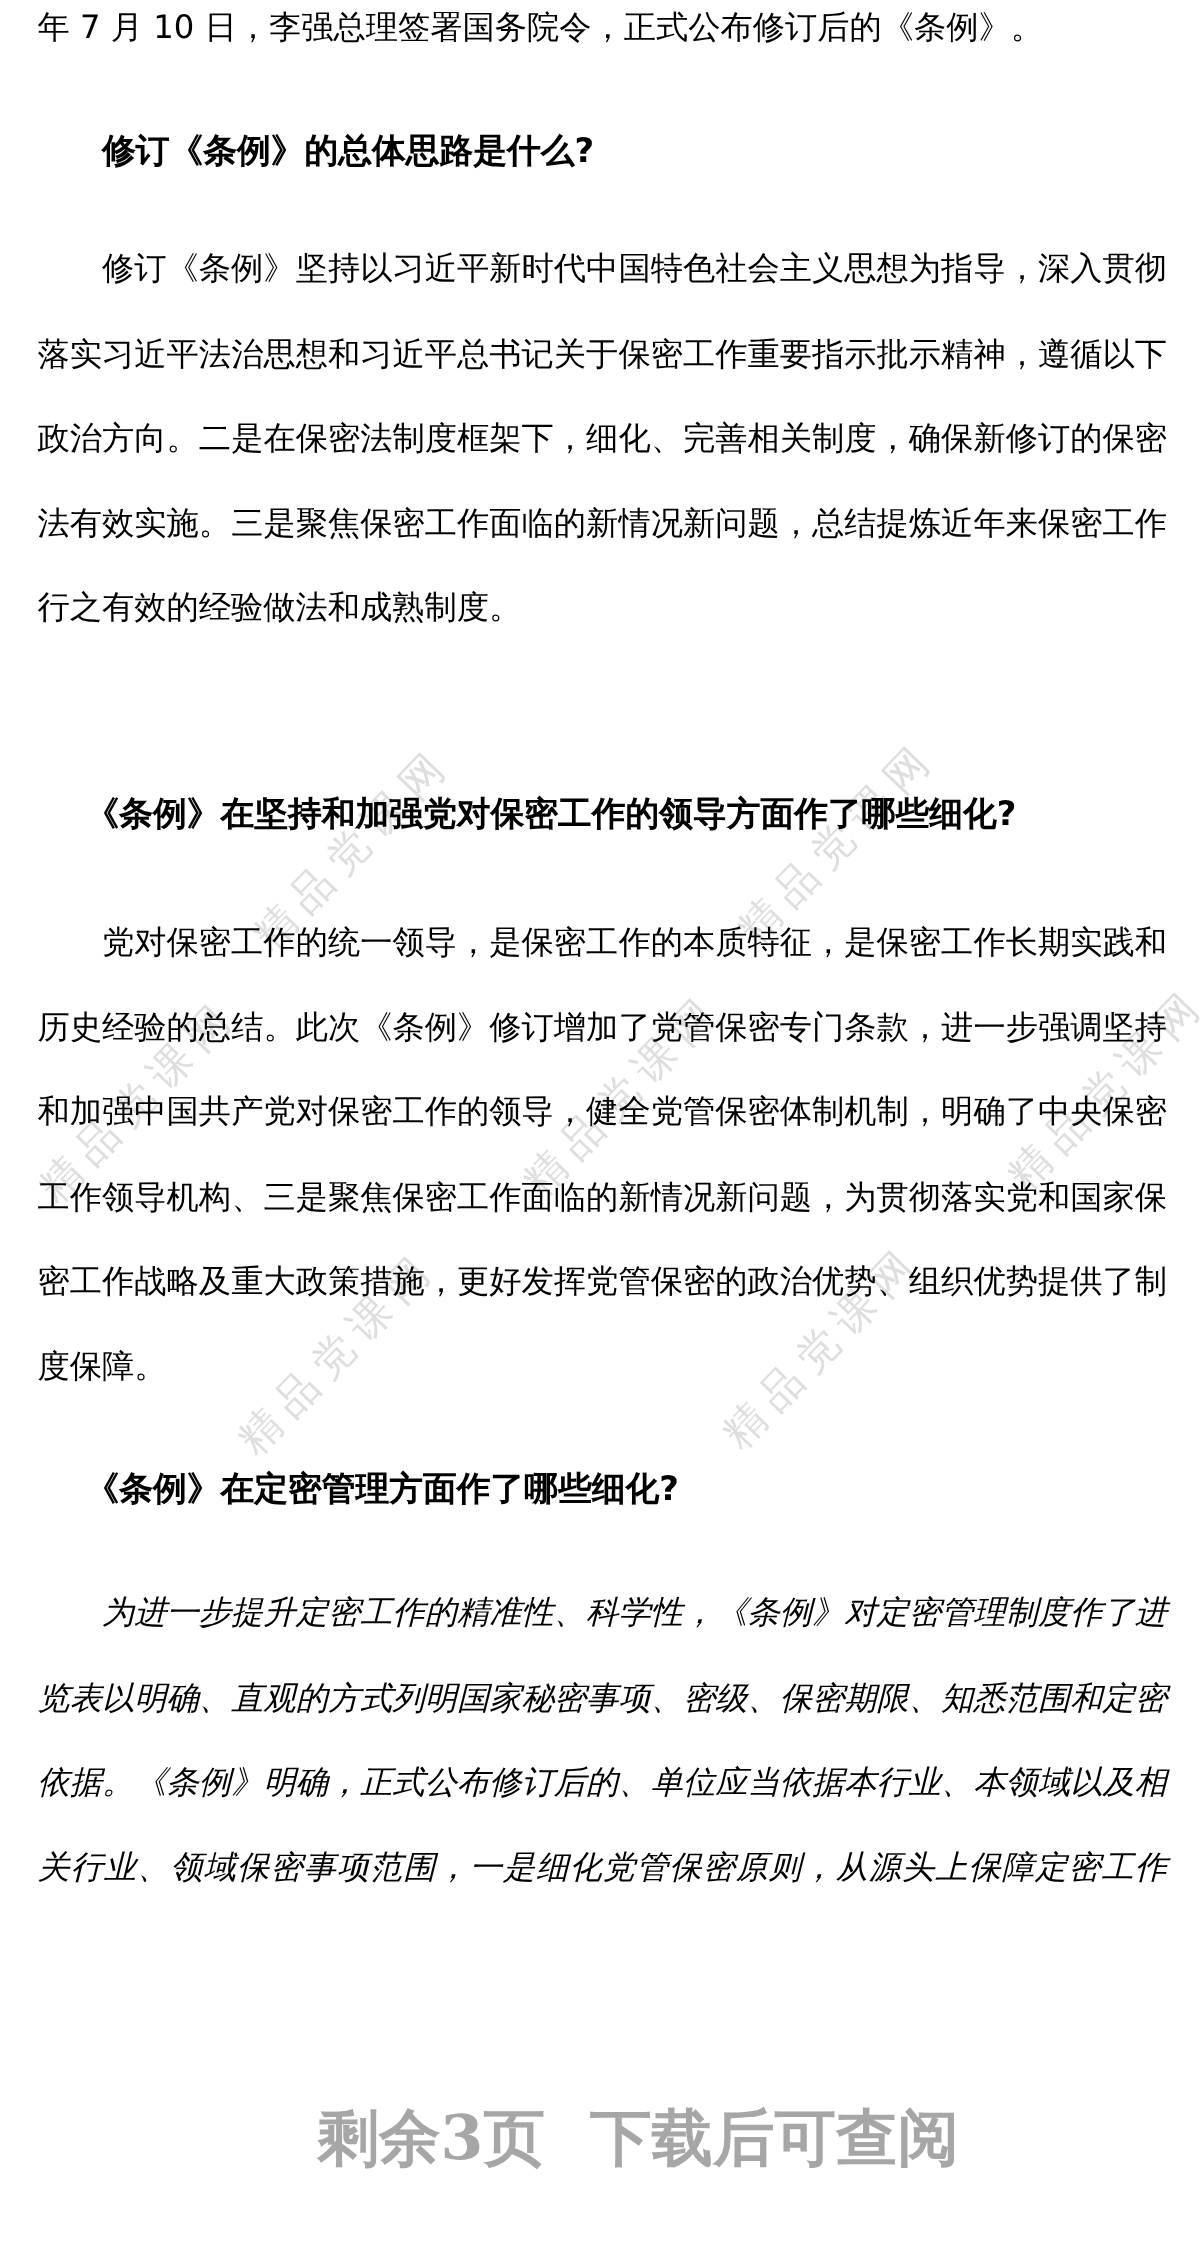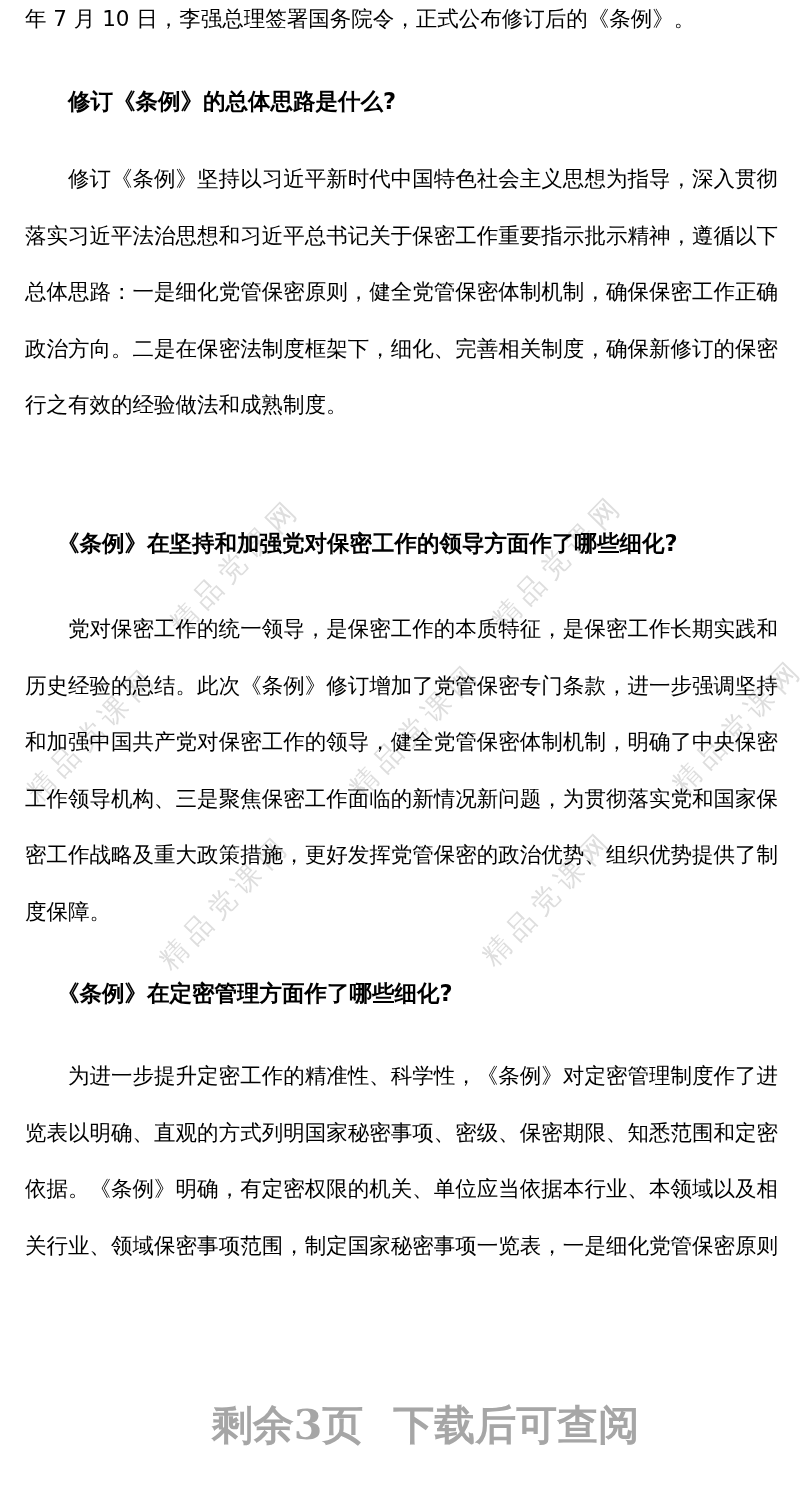--- a/index.html
+++ b/index.html
@@ -49,21 +49,21 @@
   }
   .para .line.first{text-indent:43px;}
   .para .line.endleft{text-align-last:left;}
   
   .b-intro{top:-9px;}
   .b-h1{top:73px;}
   .b-p1{top:151px;font-family:Liberation Serif, serif;}
   .b-h2{top:515px;}
   .b-p2{top:601px;}
   .b-h3{top:965px;}
-  .b-p3{top:1048px;}
+  .b-p3{top:1048px;font-style:italic;}
   
   .footer{
     position:absolute;left:25px;width:753px;top:1399px;z-index:1;
     display:flex;justify-content:center;gap:58px;
     padding-left:48px;box-sizing:border-box;
     font-family:"DejaVu Serif", serif;
     font-weight:bold;
     font-size:41px;
     line-height:1.3;
     white-space:nowrap;
@@ -85,43 +85,43 @@
       <span class="wm" style="left: 871px; top: 894px; color: rgb(222, 222, 222);">精品党课网</span>
     </div>
 
   <div class="block b-intro intro-line">年 7 月 10 日，李强总理签署国务院令，正式公布修订后的《条例》。</div>
 
   <div class="block b-h1 heading">修订《条例》的总体思路是什么?</div>
 
   <div class="block b-p1 para">
       <div class="line first">修订《条例》坚持以习近平新时代中国特色社会主义思想为指导，深入贯彻</div>
       <div class="line">落实习近平法治思想和习近平总书记关于保密工作重要指示批示精神，遵循以下</div>
-      <div class="line">总体思路：一是细化党管保密原则，健全党管保密体制机制，确保保密工作正确</div>
       <div class="line">政治方向。二是在保密法制度框架下，细化、完善相关制度，确保新修订的保密</div>
+      <div class="line">法有效实施。三是聚焦保密工作面临的新情况新问题，总结提炼近年来保密工作</div>
       <div class="line endleft">行之有效的经验做法和成熟制度。</div>
     </div>
 
   <div class="block b-h2 heading hang">《条例》在坚持和加强党对保密工作的领导方面作了哪些细化?</div>
 
   <div class="block b-p2 para">
       <div class="line first">党对保密工作的统一领导，是保密工作的本质特征，是保密工作长期实践和</div>
       <div class="line">历史经验的总结。此次《条例》修订增加了党管保密专门条款，进一步强调坚持</div>
       <div class="line">和加强中国共产党对保密工作的领导，健全党管保密体制机制，明确了中央保密</div>
       <div class="line">工作领导机构、三是聚焦保密工作面临的新情况新问题，为贯彻落实党和国家保</div>
       <div class="line">密工作战略及重大政策措施，更好发挥党管保密的政治优势、组织优势提供了制</div>
       <div class="line endleft">度保障。</div>
     </div>
 
   <div class="block b-h3 heading hang">《条例》在定密管理方面作了哪些细化?</div>
 
   <div class="block b-p3 para">
       <div class="line first">为进一步提升定密工作的精准性、科学性，《条例》对定密管理制度作了进</div>
       <div class="line">览表以明确、直观的方式列明国家秘密事项、密级、保密期限、知悉范围和定密</div>
-      <div class="line">依据。《条例》明确，有定密权限的机关、单位应当依据本行业、本领域以及相</div>
-      <div class="line">关行业、领域保密事项范围，制定国家秘密事项一览表，一是细化党管保密原则</div>
+      <div class="line">依据。《条例》明确，正式公布修订后的、单位应当依据本行业、本领域以及相</div>
+      <div class="line">关行业、领域保密事项范围，一是细化党管保密原则，从源头上保障定密工作</div>
     </div>
 
   <div class="footer" style="color: rgb(166, 166, 166); gap: 30px;">
     <span>剩余3页</span>
     <span>下载后可查阅</span>
   </div>
 
 </div>
 
 </body></html>

